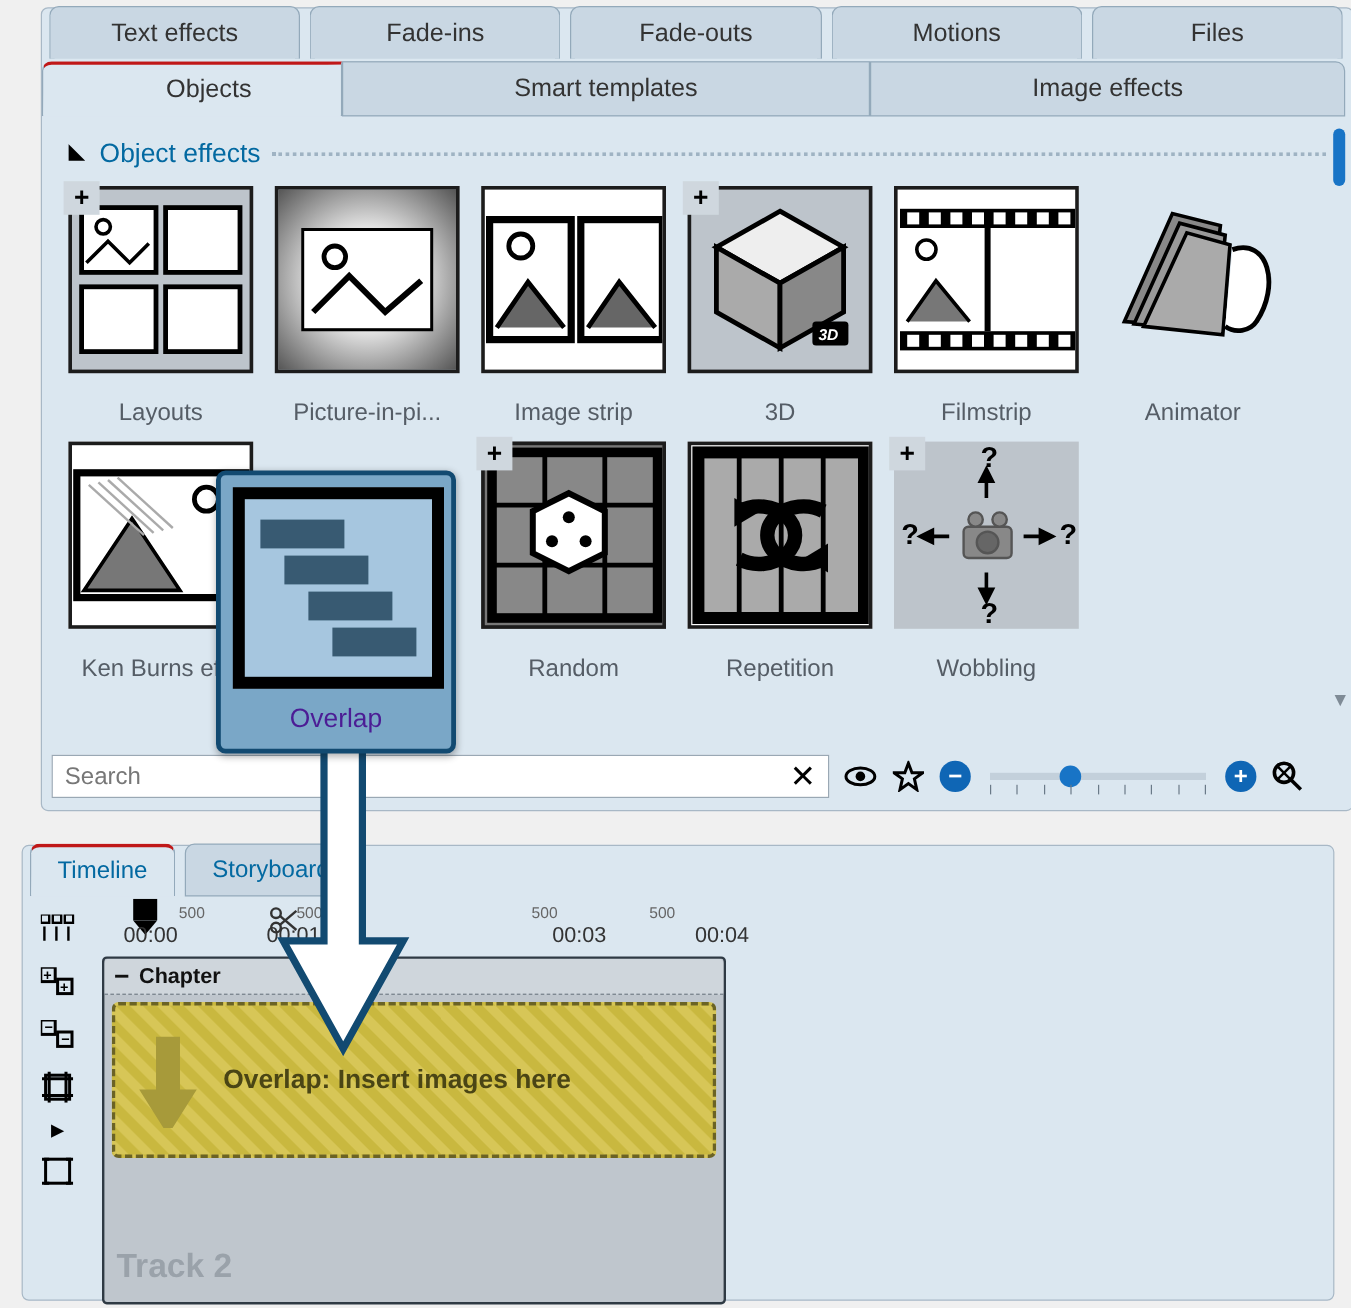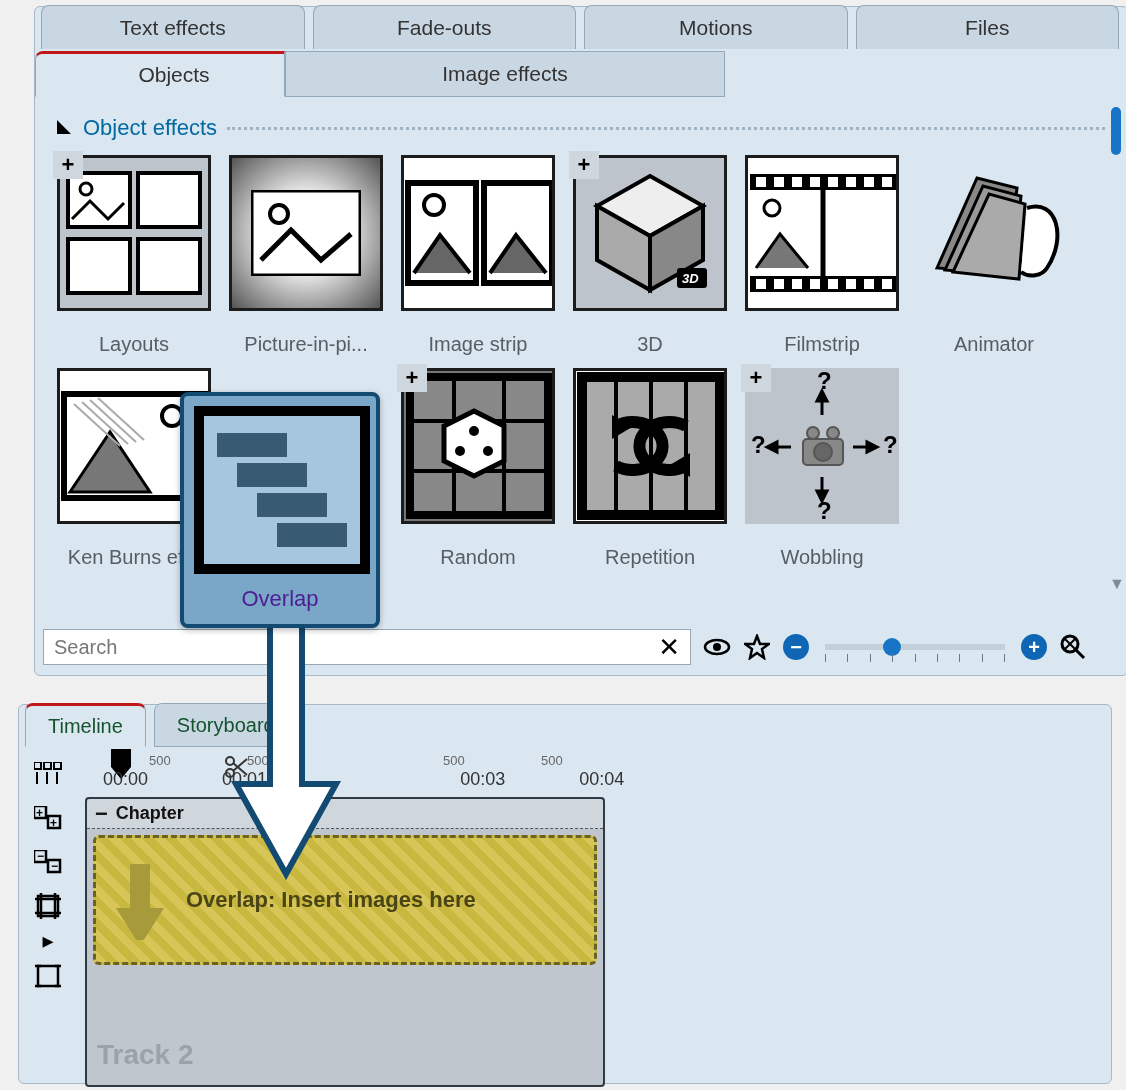--- a/index.html
+++ b/index.html
@@ -138,21 +138,21 @@
     border:1px solid #a8b8c6;
     border-radius:6px;
   }
   .btabs { position:absolute; left:6px; top:-2px; display:flex; gap:8px;}
   .btab {
     height:44px; padding:0 22px;
     background:#c9d7e3;
     border:1px solid #93a9ba;
     border-radius:8px 8px 0 0;
     display:flex; align-items:center; justify-content:center;
-    font-size:20px; color:#14532d;
+    font-size:20px; color:#0369a1;
   }
   .btab.active { background:#dbe7f0; border-bottom:1px solid #dbe7f0; border-top:3px solid #c01818;}
   .timeline-body { position:absolute; left:0; right:0; top:46px; bottom:0;}
   .tool-col { position:absolute; left:6px; top:8px; width:46px; display:flex; flex-direction:column; gap:14px; align-items:center;}
   .tool-col .tbtn { width:34px;height:30px; display:flex;align-items:center;justify-content:center; font-size:22px; color:#000;}
   .ruler { position:absolute; left:66px; right:6px; top:0; height:44px;}
   .playhead { position:absolute; left:22px; top:-2px; }
   .ruler-labels { position:absolute; left:18px; top:18px; display:flex; gap:74px; font-size:18px; color:#333;}
   .ruler-sub { position:absolute; top:2px; font-size:13px; color:#666;}
   .chapter {
@@ -182,26 +182,28 @@
     font-size:28px; font-weight:bold; color:#9aa2aa;
   }
   .sciss { position:absolute; left:140px; top:4px; color:#333;}
 </style>
 </head>
 <body>
 
 <div class="panel-top">
   <div class="top-tabs">
     <div class="top-tab">Text effects</div>
+    <div class="top-tab">Fade-ins</div>
     <div class="top-tab">Fade-outs</div>
     <div class="top-tab">Motions</div>
     <div class="top-tab">Files</div>
   </div>
   <div class="sub-tabs">
     <div class="sub-tab active">Objects</div>
+    <div class="sub-tab">Smart templates</div>
     <div class="sub-tab">Image effects</div>
   </div>
 
   <div class="content-area">
     <div class="section-header">
       <svg width="16" height="16">
           <polygon points="0,0 14,14 0,14" fill="#000"></polygon>
         </svg>
       <span class="section-title">Object effects</span>
       <div class="dots"></div>

